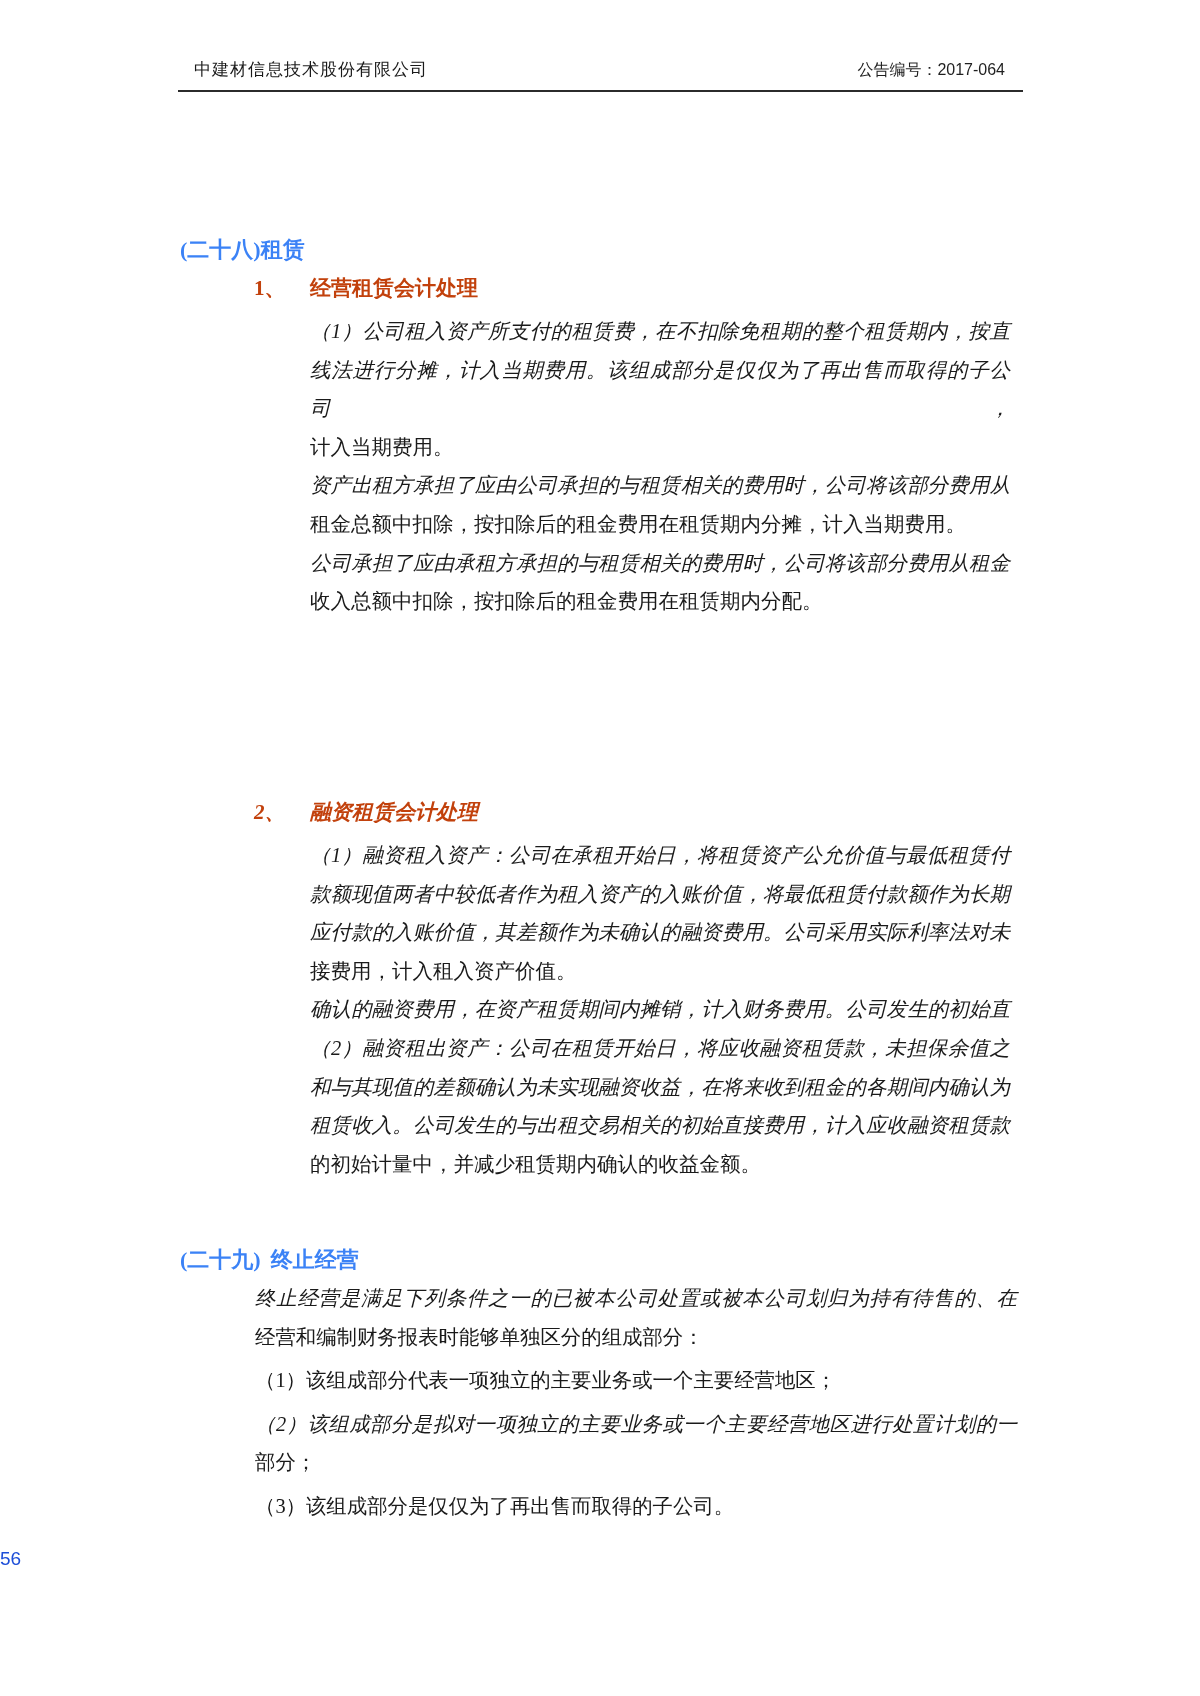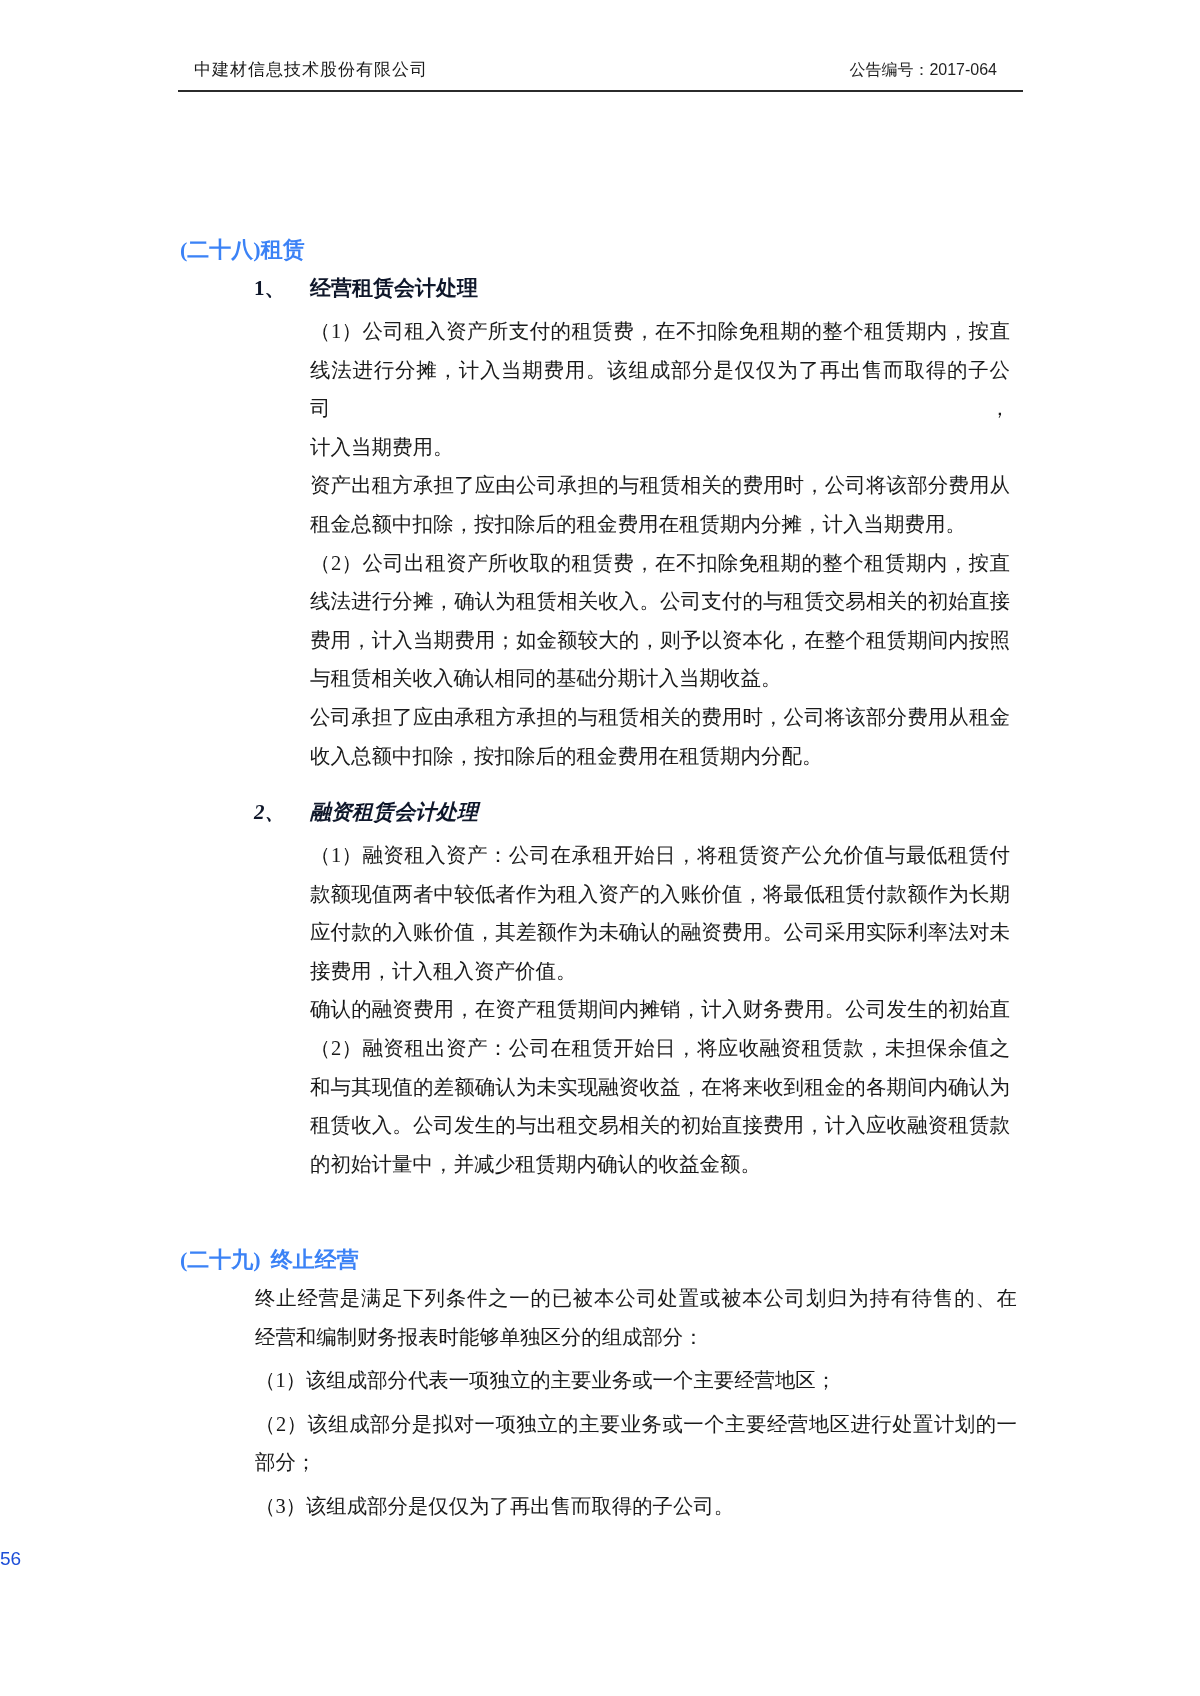--- a/index.html
+++ b/index.html
@@ -15,35 +15,35 @@
   
   .header{
     position:absolute;
     top:58px; left:178px; width:845px;
     display:flex; justify-content:space-between; align-items:flex-end;
     padding-bottom:9px;
     border-bottom:2px solid #2b2b2b;
     font-size:17px;
   }
   .header .company{ margin-left:16px; letter-spacing:1px; }
-  .header .notice{ margin-right:26px; font-family:"Liberation Sans","DejaVu Sans",sans-serif; font-size:16px; color:#1f1f1f; }
+  .header .notice{ margin-right:18px; font-family:"Liberation Sans","DejaVu Sans",sans-serif; font-size:16px; color:#1f1f1f; }
   
   .blk{ position:absolute; }
   .line{ line-height:38.6px; white-space:nowrap; }
   .para .line{ white-space:normal; }
-  .full{ text-align:justify; text-align-last:justify; }
+  .full{ text-align:justify; text-align-last:justify;font-style:italic; }
   .intro{ top:151px; left:268px; width:760px; font-size:21.5px; line-height:38.6px; }
   .sec-heading{
     font-weight:bold; color:#3b82f6; font-size:22px; line-height:38.6px;
   }
   .s28-heading{ top:231px; left:180px; }
   .s29-heading{ top:1241px; left:180px; }
   .s29-heading .gap{ display:inline-block; width:10px; }
   .sub-heading{
-    font-weight:bold; color:#0f172a; font-size:21px; line-height:38.6px;
+    font-weight:bold; color:#c2410c; font-size:21px; line-height:38.6px;
     left:254px;
   }
   .sub-heading .num{ display:inline-block; width:56px; }
   .sub1-heading{ top:269px; }
   .sub2-heading{ top:793px;font-style:italic; }
   .body-block{ font-size:20.5px; }
   .sub1-body{ top:312px; left:310px; width:700px; }
   .sub2-body{ top:836px; left:310px; width:700px; }
   .s29-body{ top:1279px; left:255px; width:762px; font-size:20.4px; }
   .s29-body .para + .para{ margin-top:5px; }
@@ -74,26 +74,20 @@
 
   <div class="blk body-block sub1-body">
       <div class="para">
         <div class="line full">（1）公司租入资产所支付的租赁费，在不扣除免租期的整个租赁期内，按直</div>
         <div class="line full">线法进行分摊，计入当期费用。该组成部分是仅仅为了再出售而取得的子公司，</div>
         <div class="line">计入当期费用。</div>
       </div>
       <div class="para">
         <div class="line full">资产出租方承担了应由公司承担的与租赁相关的费用时，公司将该部分费用从</div>
         <div class="line">租金总额中扣除，按扣除后的租金费用在租赁期内分摊，计入当期费用。</div>
-      </div>
-      <div class="para">
-        <div class="line full">（2）公司出租资产所收取的租赁费，在不扣除免租期的整个租赁期内，按直</div>
-        <div class="line full">线法进行分摊，确认为租赁相关收入。公司支付的与租赁交易相关的初始直接</div>
-        <div class="line full">费用，计入当期费用；如金额较大的，则予以资本化，在整个租赁期间内按照</div>
-        <div class="line">与租赁相关收入确认相同的基础分期计入当期收益。</div>
       </div>
       <div class="para">
         <div class="line full">公司承担了应由承租方承担的与租赁相关的费用时，公司将该部分费用从租金</div>
         <div class="line">收入总额中扣除，按扣除后的租金费用在租赁期内分配。</div>
       </div>
     </div>
 
   <div class="blk sub-heading sub2-heading">
     <span class="num">2、</span><span class="title">融资租赁会计处理</span>
   </div>

